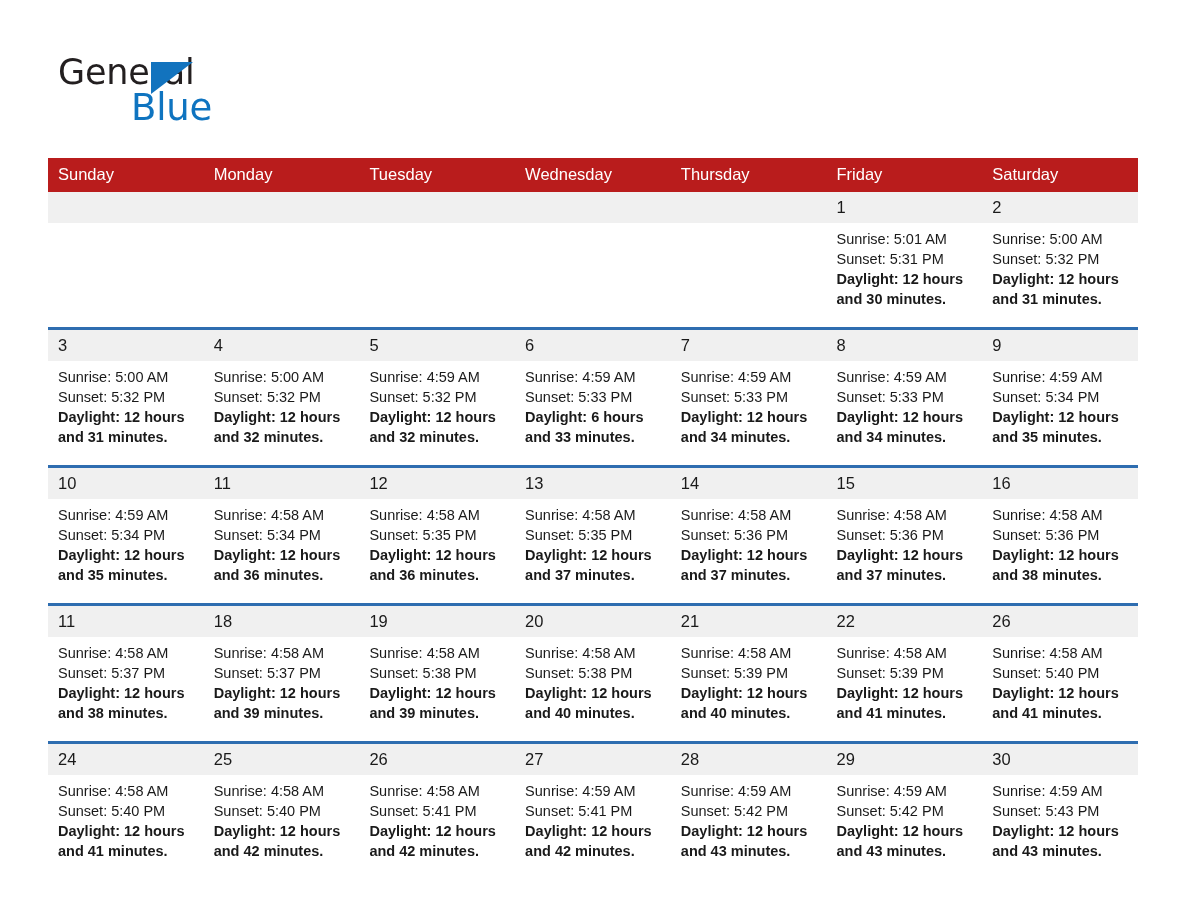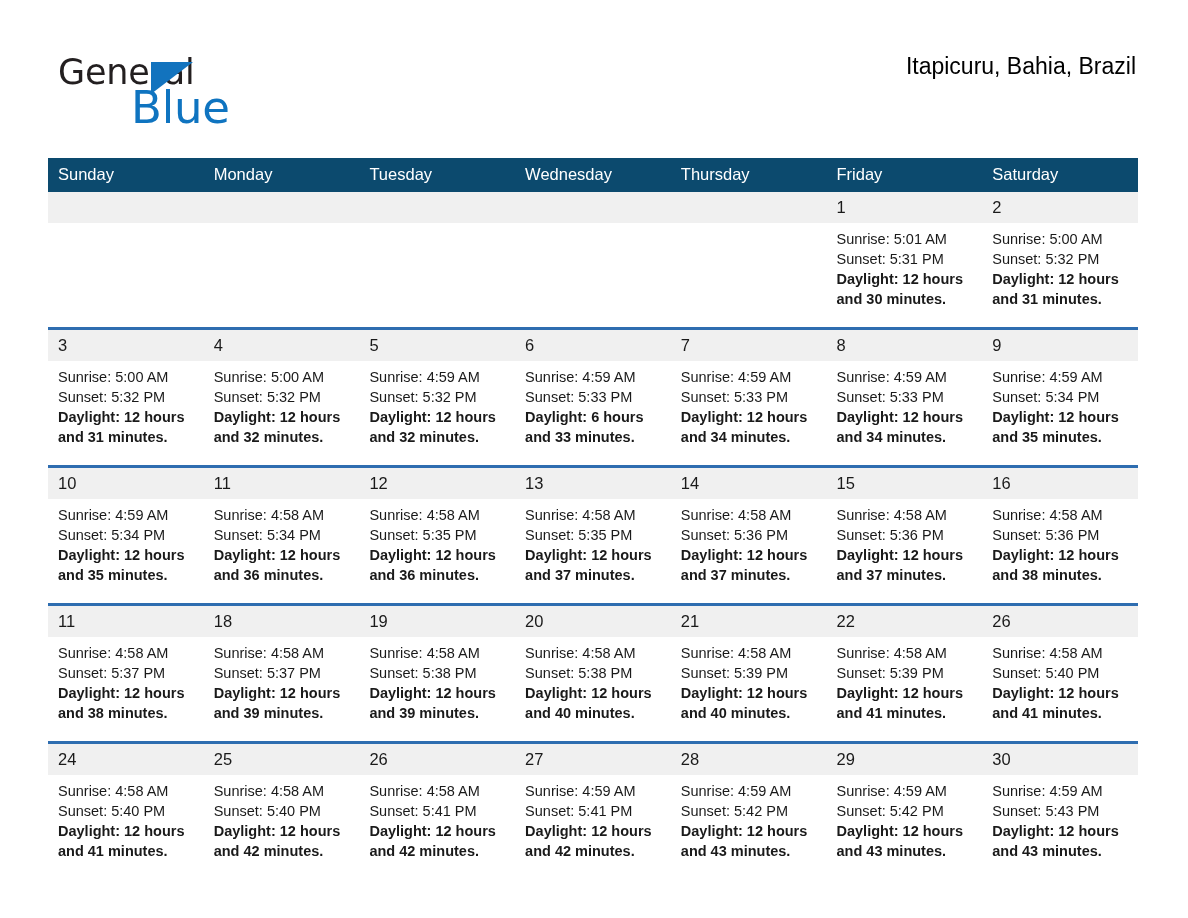--- a/index.html
+++ b/index.html
@@ -54,21 +54,21 @@
     top: 10px;
     width: 0;
     height: 0;
     border-left: 42px solid #1273be;
     border-bottom: 32px solid transparent;
   }
   .logo-blue {
     position: absolute;
     left: 73px;
     top: 36px;
-    font-size: 45px;
+    font-size: 37px;
     line-height: 40px;
     color: #0f74c0;
     letter-spacing: -0.2px;
     font-family: "DejaVu Sans", sans-serif;
   }
 
   .title-block {
     position: absolute;
     right: 52px;
     top: 44px;
@@ -97,21 +97,21 @@
     width: 1090px;
   }
 
   .cal-table {
     width: 1090px;
     border-collapse: collapse;
     table-layout: fixed;
   }
 
   .cal-table th {
-    background: #0c4a6e;
+    background: #b91c1c;
     color: #ffffff;
     font-weight: normal;
     font-size: 16.5px;
     text-align: left;
     padding: 7px 0 8px 10px;
     height: 17px;
     vertical-align: middle;
     border: 0;
   }
 
@@ -165,21 +165,20 @@
 
   <div class="header">
 
     <div class="logo">
       <span class="logo-general">General</span>
       <span class="logo-tri"></span>
       <span class="logo-blue">Blue</span>
     </div>
 
     <div class="title-block">
-      <div class="location">Itapicuru, Bahia, Brazil</div>
     </div>
 
   </div>
 
   <div class="calendar">
     <table class="cal-table">
       <thead>
         <tr id="weekday-row">
             <th>Sunday</th>
             <th>Monday</th>

